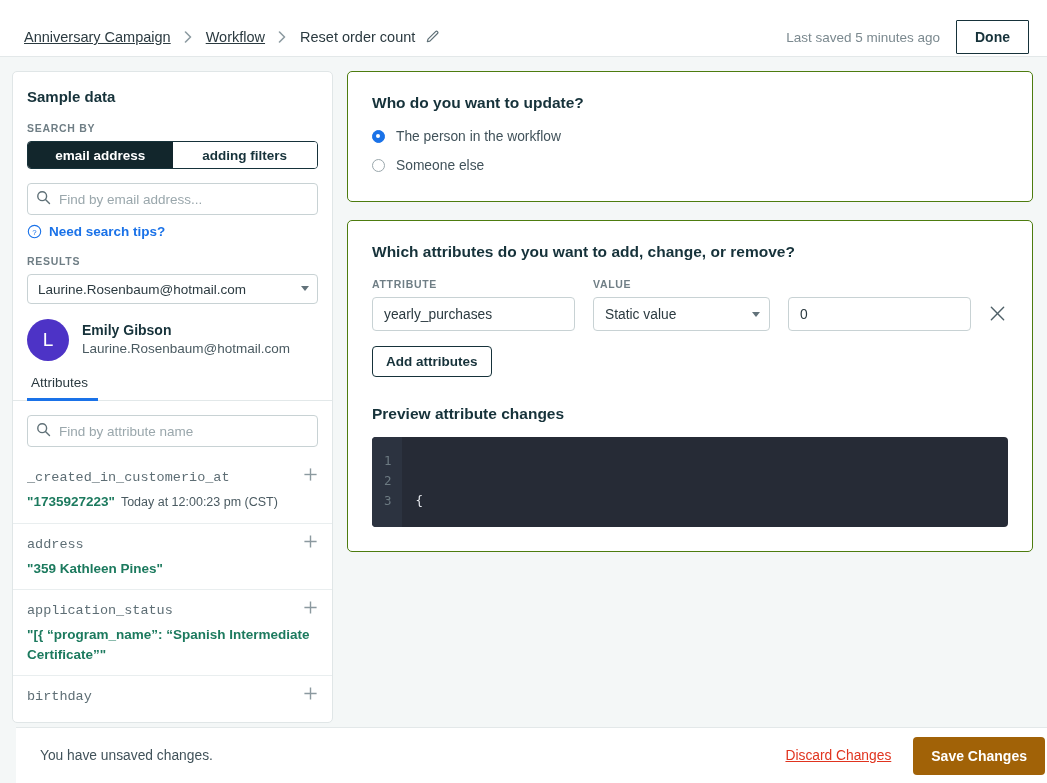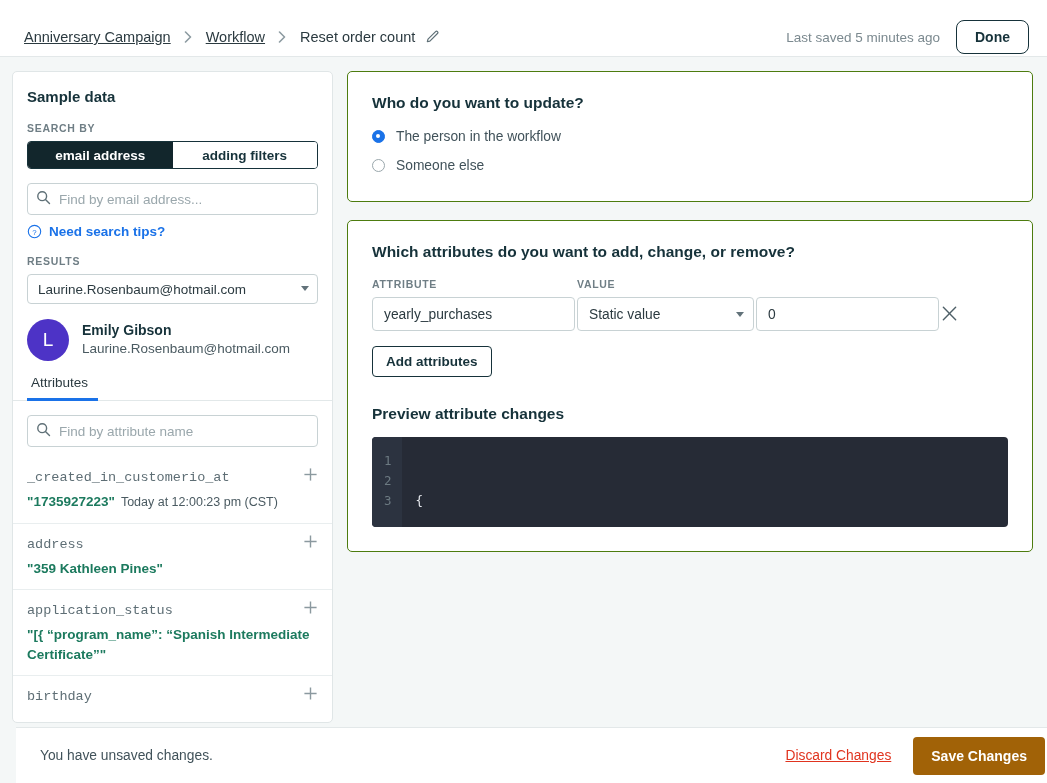--- a/index.html
+++ b/index.html
@@ -32,21 +32,21 @@
   .crumb-sep {
     margin: 0 13px; color: #8d9ba1;
     font-size: 13px; line-height: 1;
     display: inline-flex; align-items: center;
   }
   .pencil { margin-left: 10px; display: inline-flex; align-items: center; cursor: pointer; }
   .saved-text { color: #7b898f; font-size: 13.5px; margin-right: 16px; }
   .btn-done {
     background: #ffffff; border: 1.5px solid #16323a;
     color: #16323a; font-weight: bold; font-size: 14px;
-    padding: 8px 18px; border-radius: 8px; cursor: pointer;
+    padding: 8px 18px; border-radius: 1px; cursor: pointer;
     font-family: "Liberation Sans", sans-serif;
   }
 
   
   .body-wrap { display: flex; padding: 14px 14px 0 12px; gap: 14px; height: 670px; }
 
   
   .left-panel {
     width: 321px; background: #fff;
     border: 1px solid #e0e6e7; border-radius: 5px;
@@ -136,21 +136,21 @@
     border: 1.5px solid #9aa7ac; background: #fff; flex: 0 0 13px;
     position: relative; cursor: pointer;
   }
   .radio.checked { border-color: #1a72e8; background: #1a72e8; }
   .radio.checked::after {
     content: ""; position: absolute; left: 3px; top: 3px;
     width: 4px; height: 4px; border-radius: 50%; background: #fff;
   }
   .radio-label { font-size: 13.8px; color: #41525a; }
 
-  .attr-grid { display: flex; align-items: flex-end; gap: 2px; }
+  .attr-grid { display: flex; align-items: flex-end; gap: 18px; }
   .col-label {
     font-size: 10.5px; letter-spacing: 0.7px; font-weight: bold;
     color: #6f7e85; text-transform: uppercase; margin-bottom: 7px;
   }
   .txt-input {
     height: 34px; border: 1px solid #c8d2d4; border-radius: 4px;
     display: flex; align-items: center; padding: 0 11px;
     font-size: 13.8px; color: #2b3a40; background: #fff;
   }
   .sel-input {

